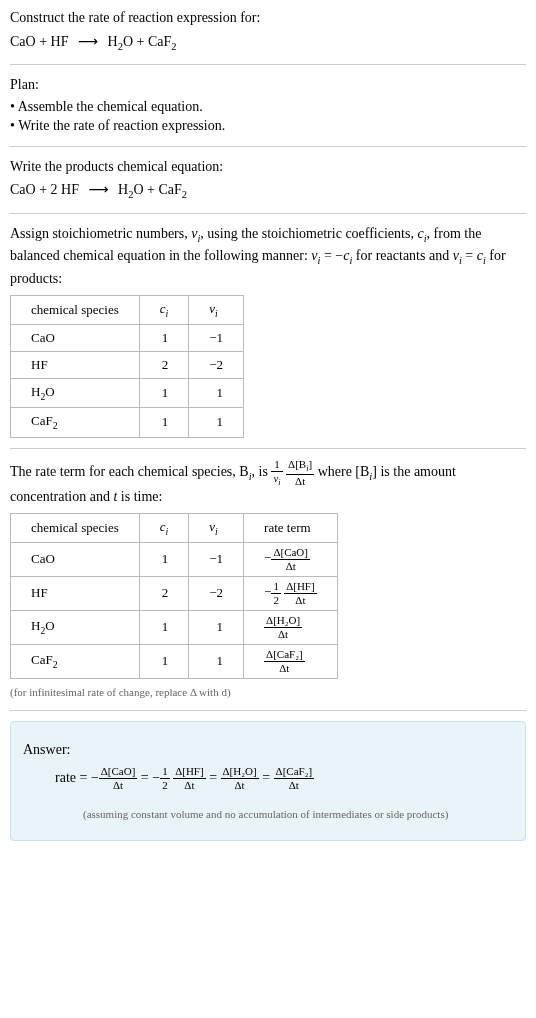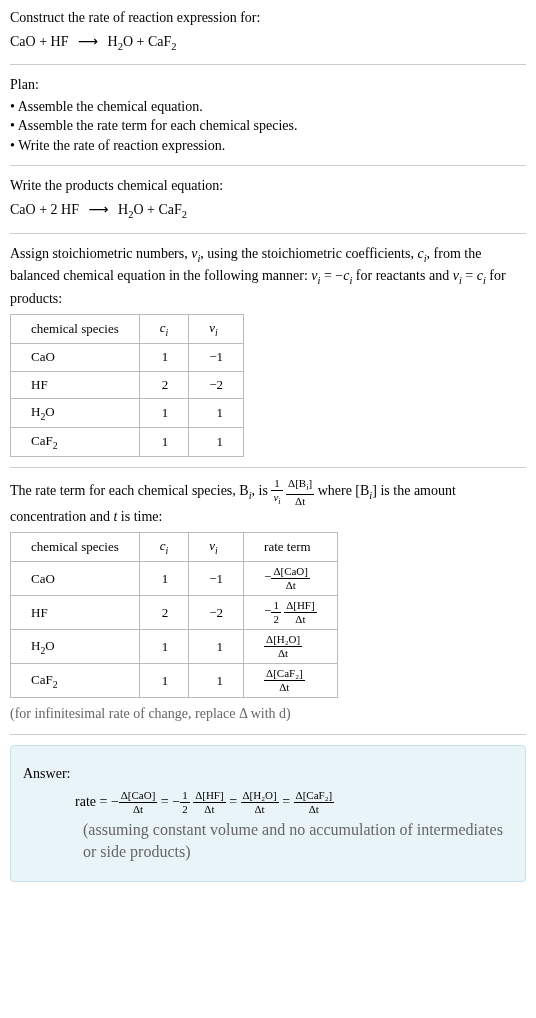--- a/index.html
+++ b/index.html
@@ -74,42 +74,42 @@
       padding: 0 2px 1px;
     }
     .frac .bot {
       display: block;
       padding: 1px 2px 0;
     }
     .rate-term {
       white-space: nowrap;
     }
     .note {
-      font-size: 14px;
+      font-size: 11px;
       color: #666;
       margin-top: 2px;
     }
     .answer-box {
       background: #e8f4f8;
       border: 1px solid #c8e0e8;
       border-radius: 4px;
       padding: 18px 12px;
       margin-top: 6px;
     }
     .answer-label {
       margin-bottom: 6px;
     }
     .answer-indent {
-      margin-left: 52px;
+      margin-left: 32px;
     }
     .answer-note {
-      font-size: 16px;
+      font-size: 11px;
       color: #666;
       margin-left: 60px;
-      margin-top: 4px;
+      margin-top: 16px;
     }
     .math-line {
       white-space: nowrap;
     }
   </style>
 </head>
 <body>
 
 <div class="section">
   <div>Construct the rate of reaction expression for:</div>
@@ -123,21 +123,20 @@
     <span><span>CaF</span><span class="sub">2</span></span>
   </div>
 </div>
 
 <hr class="divider">
 
 <div class="section">
   <div>Plan:</div>
   <ul class="plan-list">
     <li>Assemble the chemical equation.</li>
-    <li>Assemble the rate term for each chemical species.</li>
     <li>Write the rate of reaction expression.</li>
   </ul>
 </div>
 
 <hr class="divider">
 
 <div class="section">
   <div>Write the products chemical equation:</div>
   <div class="equation">
     <span>CaO</span>

